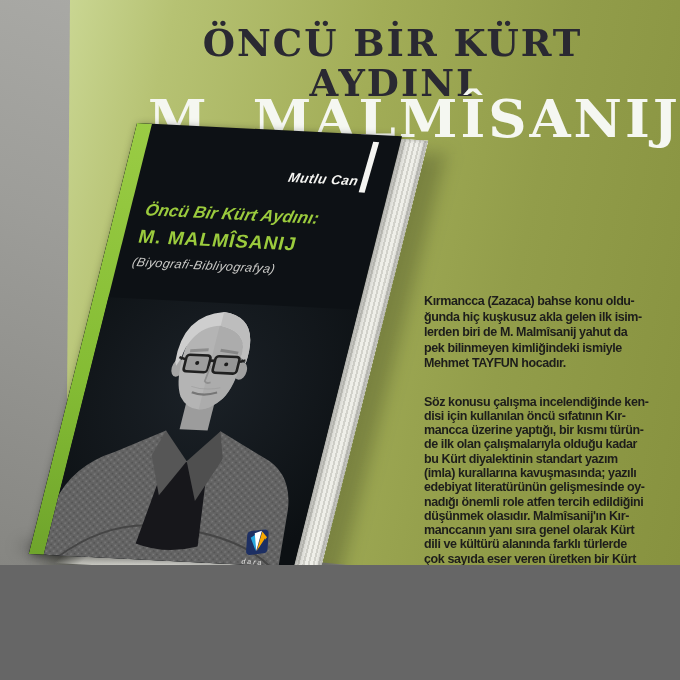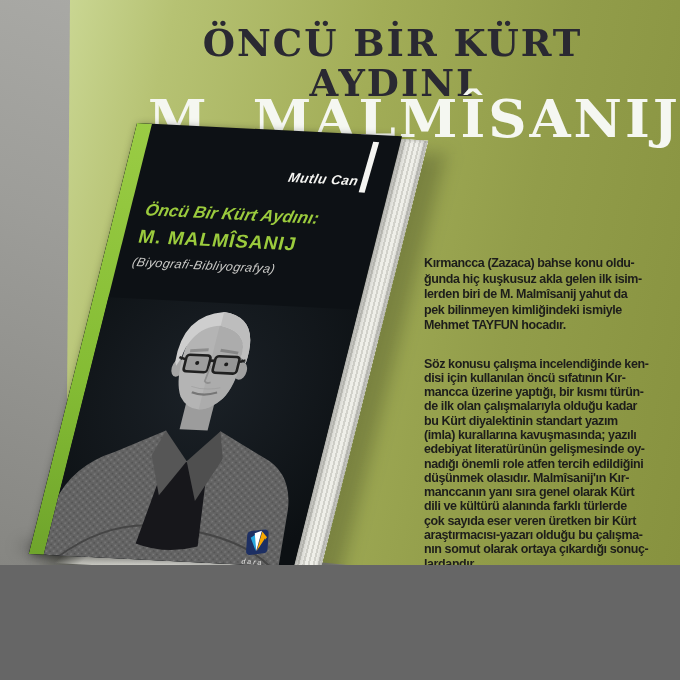--- a/index.html
+++ b/index.html
@@ -51,21 +51,21 @@
   
   .dara-mark{display:block;}
   .cover-logo{position:absolute;left:206px;top:404px;width:34px;text-align:center;}
   .cover-logo .dara-mark{width:30px;height:30px;margin:0 auto;}
   .cover-logo .cap{font-size:7px;color:#e8e8e6;letter-spacing:2px;margin-top:1px;}
 
   
   .body-col{position:absolute;left:424px;top:256px;width:254px;z-index:2;
         color:var(--body_text);font-weight:bold;font-size:12.5px;letter-spacing:-.4px;}
   .body-col p{margin:0;white-space:pre-line;}
-  .body-col .p1{line-height:15.5px;}
+  .body-col .p1{line-height:15.5px;margin-top:38px;}
   .body-col .p2{line-height:14.3px;margin-top:23px;}
 
   
   .publisher{position:absolute;left:606px;top:602px;width:64px;z-index:2;text-align:center;}
   .publisher .dara-mark{width:46px;height:50px;margin:0 auto;}
   .publisher .wordmark{font-size:14px;font-weight:bold;color:var(--logo_navy);letter-spacing:1px;margin-top:0;}
   .publisher .wordmark .alt{color:var(--logo_orange);}
 </style>
 </head>
 <body>

